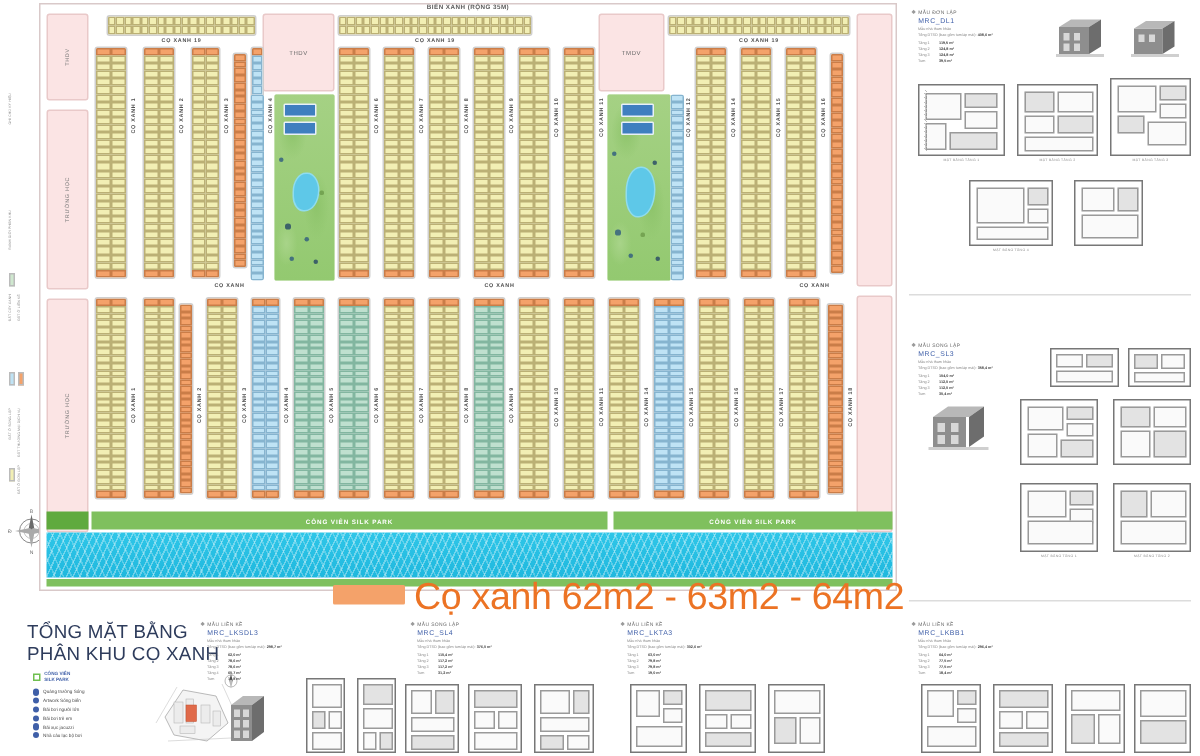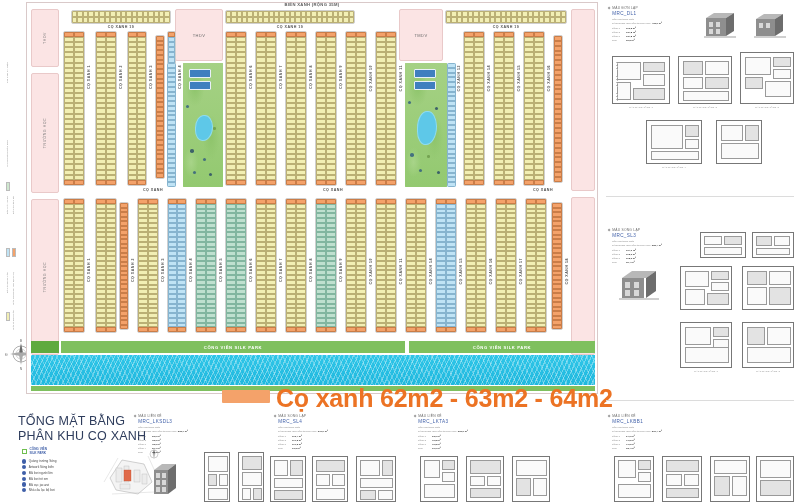--- a/index.html
+++ b/index.html
@@ -150,21 +150,21 @@
 
   
   .compass { position: absolute; }
 
   
   .banner-chip {
     position: absolute; background: #f4a26a; border-radius: 1px;
   }
   .banner-text {
     position: absolute;
-    color: #ec7324; font-weight: bold; letter-spacing: -.2px;
+    color: #ec7324; font-weight: normal; letter-spacing: -.2px;
     font-size: 25px; white-space: nowrap;
     font-family: "Liberation Sans", sans-serif;
   }
 
   
   .title-main {
     position: absolute;
     color: #2e3c5c; font-size: 12.5px; line-height: 1.22;
     letter-spacing: .2px;
   }

